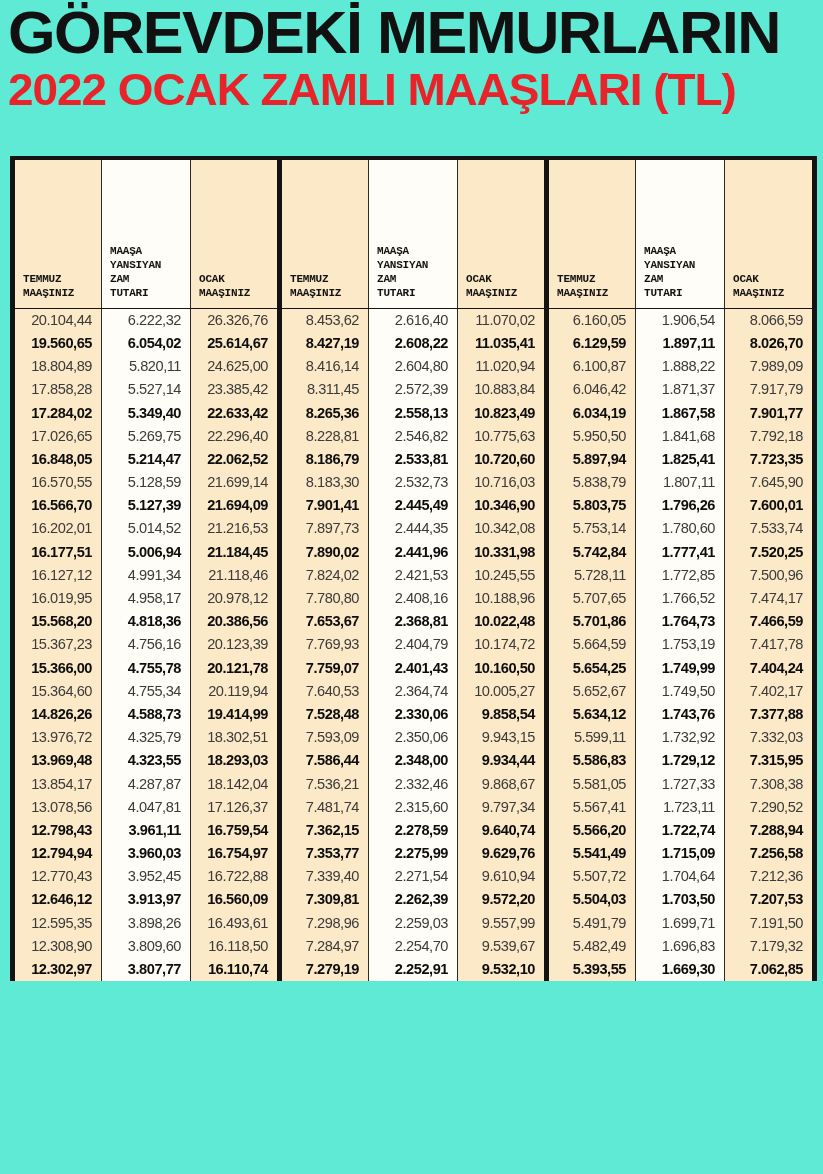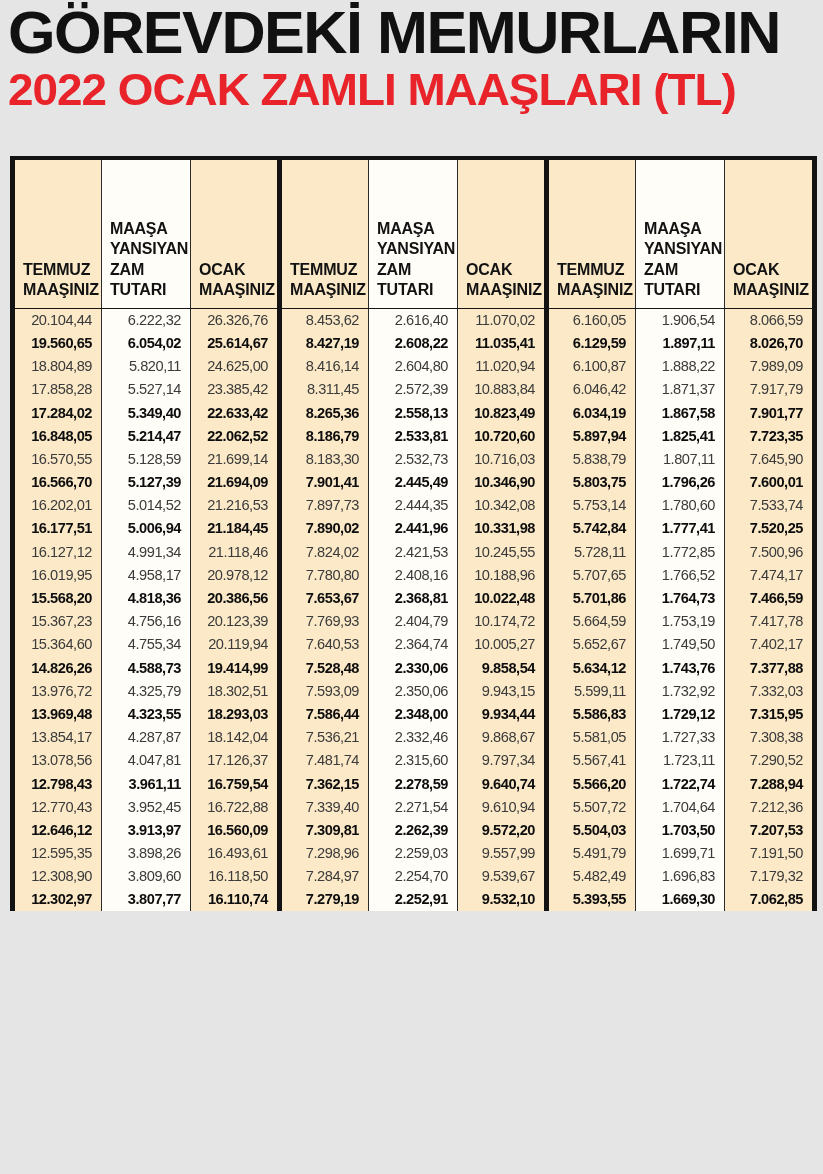--- a/index.html
+++ b/index.html
@@ -10,21 +10,21 @@
   body {
     width: 823px;
     height: 1174px;
     font-family: "Liberation Sans", sans-serif;
     overflow: hidden;
   }
   #page {
     position: relative;
     width: 823px;
     height: 1174px;
-    background: #e5e5e5;
+    background: #5eead4;
     box-sizing: border-box;
   }
   .headline-block {
     padding: 4px 8px 0 8px;
   }
   .headline-1 {
     font-family: "Liberation Sans", sans-serif;
     font-weight: bold;
     font-size: 60px;
     line-height: 0.98;
@@ -57,23 +57,23 @@
   }
   table.salary {
     border-collapse: collapse;
     width: 803px;
     table-layout: fixed;
     background: #ffffff;
   }
   thead th {
     vertical-align: bottom;
     text-align: left;
-    font-family: Liberation Sans, sans-serif;
+    font-family: Liberation Mono, monospace;
     font-weight: bold;
-    font-size: 16px;
+    font-size: 11px;
     line-height: 1.28;
     letter-spacing: -0.2px;
     color: #121212;
     padding: 6px 4px 7px 8px;
     height: 150px;
     box-sizing: border-box;
     border-right: 1px solid #2b2b2b;
     border-bottom: 1.5px solid #151515;
   }
   thead th .hdr-line { display: block; white-space: nowrap; }
@@ -217,20 +217,31 @@
             <td class="bg-beige">17.284,02</td>
             <td class="bg-white">5.349,40</td>
             <td class="bg-beige grp-end">22.633,42</td>
             <td class="bg-beige">8.265,36</td>
             <td class="bg-white">2.558,13</td>
             <td class="bg-beige grp-end">10.823,49</td>
             <td class="bg-beige">6.034,19</td>
             <td class="bg-white">1.867,58</td>
             <td class="bg-beige grp-end">7.901,77</td>
           </tr>
+          <tr class="norm">
+            <td class="bg-beige">17.026,65</td>
+            <td class="bg-white">5.269,75</td>
+            <td class="bg-beige grp-end">22.296,40</td>
+            <td class="bg-beige">8.228,81</td>
+            <td class="bg-white">2.546,82</td>
+            <td class="bg-beige grp-end">10.775,63</td>
+            <td class="bg-beige">5.950,50</td>
+            <td class="bg-white">1.841,68</td>
+            <td class="bg-beige grp-end">7.792,18</td>
+          </tr>
           <tr class="bold">
             <td class="bg-beige">16.848,05</td>
             <td class="bg-white">5.214,47</td>
             <td class="bg-beige grp-end">22.062,52</td>
             <td class="bg-beige">8.186,79</td>
             <td class="bg-white">2.533,81</td>
             <td class="bg-beige grp-end">10.720,60</td>
             <td class="bg-beige">5.897,94</td>
             <td class="bg-white">1.825,41</td>
             <td class="bg-beige grp-end">7.723,35</td>
@@ -316,20 +327,31 @@
             <td class="bg-beige">15.367,23</td>
             <td class="bg-white">4.756,16</td>
             <td class="bg-beige grp-end">20.123,39</td>
             <td class="bg-beige">7.769,93</td>
             <td class="bg-white">2.404,79</td>
             <td class="bg-beige grp-end">10.174,72</td>
             <td class="bg-beige">5.664,59</td>
             <td class="bg-white">1.753,19</td>
             <td class="bg-beige grp-end">7.417,78</td>
           </tr>
+          <tr class="bold">
+            <td class="bg-beige">15.366,00</td>
+            <td class="bg-white">4.755,78</td>
+            <td class="bg-beige grp-end">20.121,78</td>
+            <td class="bg-beige">7.759,07</td>
+            <td class="bg-white">2.401,43</td>
+            <td class="bg-beige grp-end">10.160,50</td>
+            <td class="bg-beige">5.654,25</td>
+            <td class="bg-white">1.749,99</td>
+            <td class="bg-beige grp-end">7.404,24</td>
+          </tr>
           <tr class="norm">
             <td class="bg-beige">15.364,60</td>
             <td class="bg-white">4.755,34</td>
             <td class="bg-beige grp-end">20.119,94</td>
             <td class="bg-beige">7.640,53</td>
             <td class="bg-white">2.364,74</td>
             <td class="bg-beige grp-end">10.005,27</td>
             <td class="bg-beige">5.652,67</td>
             <td class="bg-white">1.749,50</td>
             <td class="bg-beige grp-end">7.402,17</td>
@@ -393,20 +415,31 @@
             <td class="bg-beige">12.798,43</td>
             <td class="bg-white">3.961,11</td>
             <td class="bg-beige grp-end">16.759,54</td>
             <td class="bg-beige">7.362,15</td>
             <td class="bg-white">2.278,59</td>
             <td class="bg-beige grp-end">9.640,74</td>
             <td class="bg-beige">5.566,20</td>
             <td class="bg-white">1.722,74</td>
             <td class="bg-beige grp-end">7.288,94</td>
           </tr>
+          <tr class="bold">
+            <td class="bg-beige">12.794,94</td>
+            <td class="bg-white">3.960,03</td>
+            <td class="bg-beige grp-end">16.754,97</td>
+            <td class="bg-beige">7.353,77</td>
+            <td class="bg-white">2.275,99</td>
+            <td class="bg-beige grp-end">9.629,76</td>
+            <td class="bg-beige">5.541,49</td>
+            <td class="bg-white">1.715,09</td>
+            <td class="bg-beige grp-end">7.256,58</td>
+          </tr>
           <tr class="norm">
             <td class="bg-beige">12.770,43</td>
             <td class="bg-white">3.952,45</td>
             <td class="bg-beige grp-end">16.722,88</td>
             <td class="bg-beige">7.339,40</td>
             <td class="bg-white">2.271,54</td>
             <td class="bg-beige grp-end">9.610,94</td>
             <td class="bg-beige">5.507,72</td>
             <td class="bg-white">1.704,64</td>
             <td class="bg-beige grp-end">7.212,36</td>

